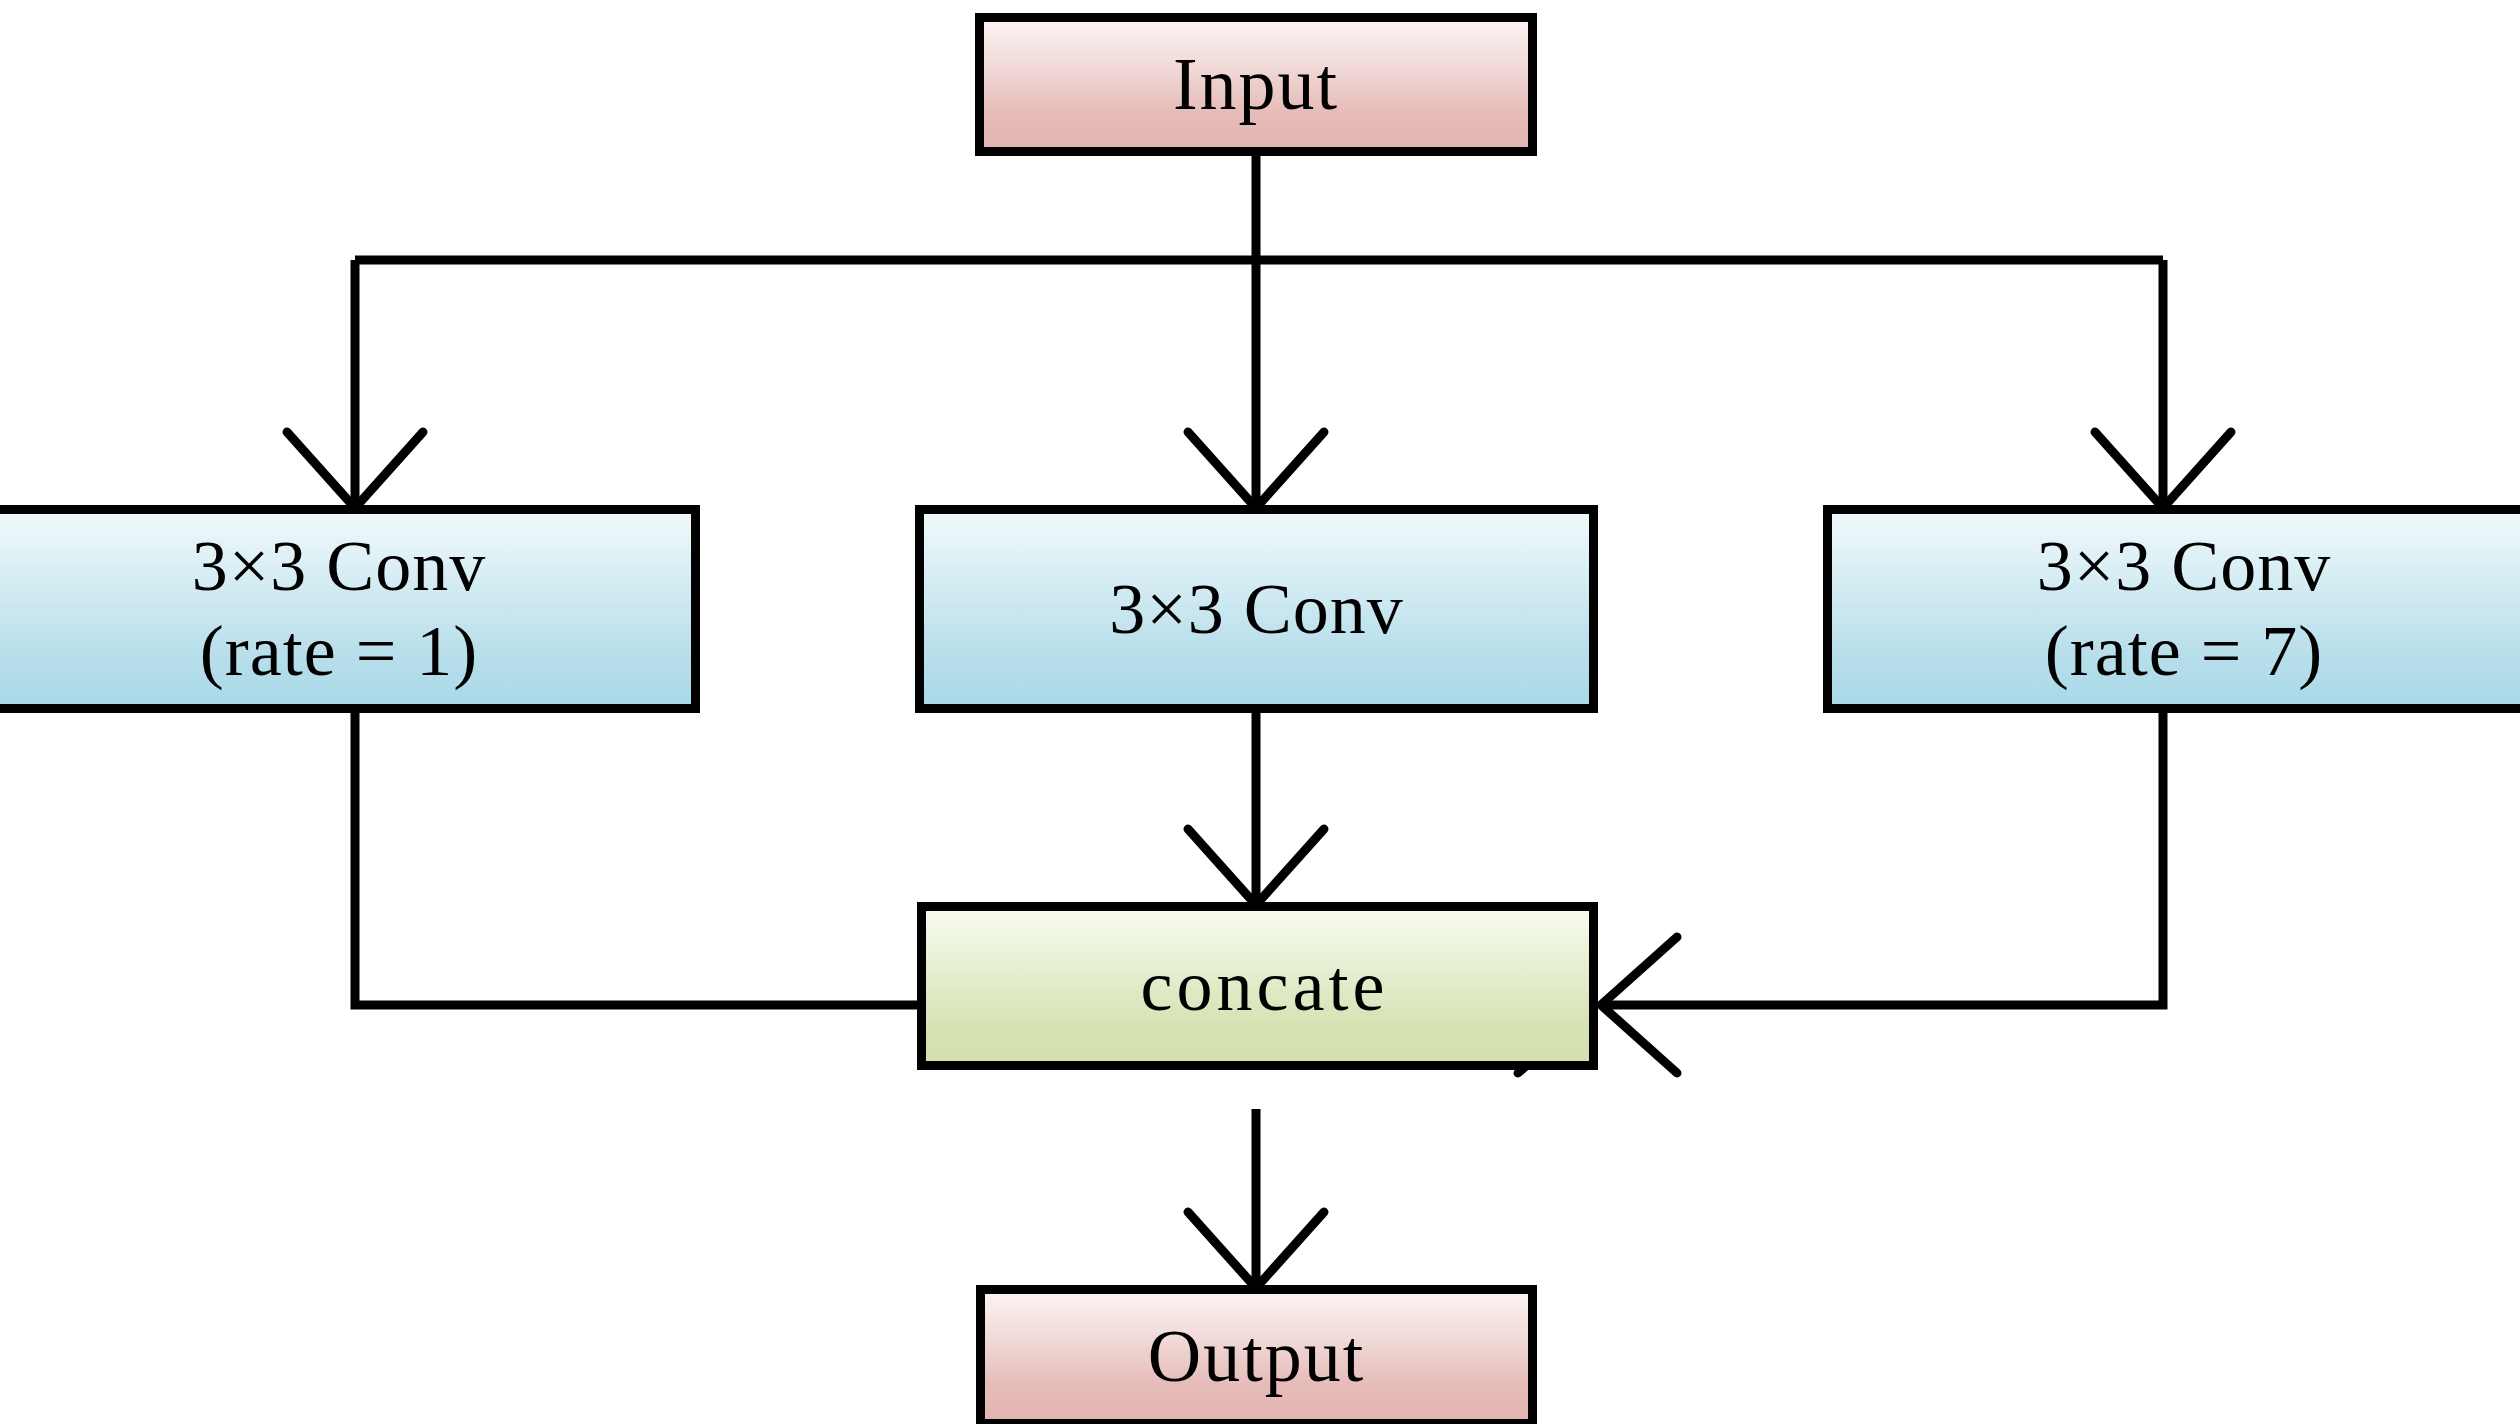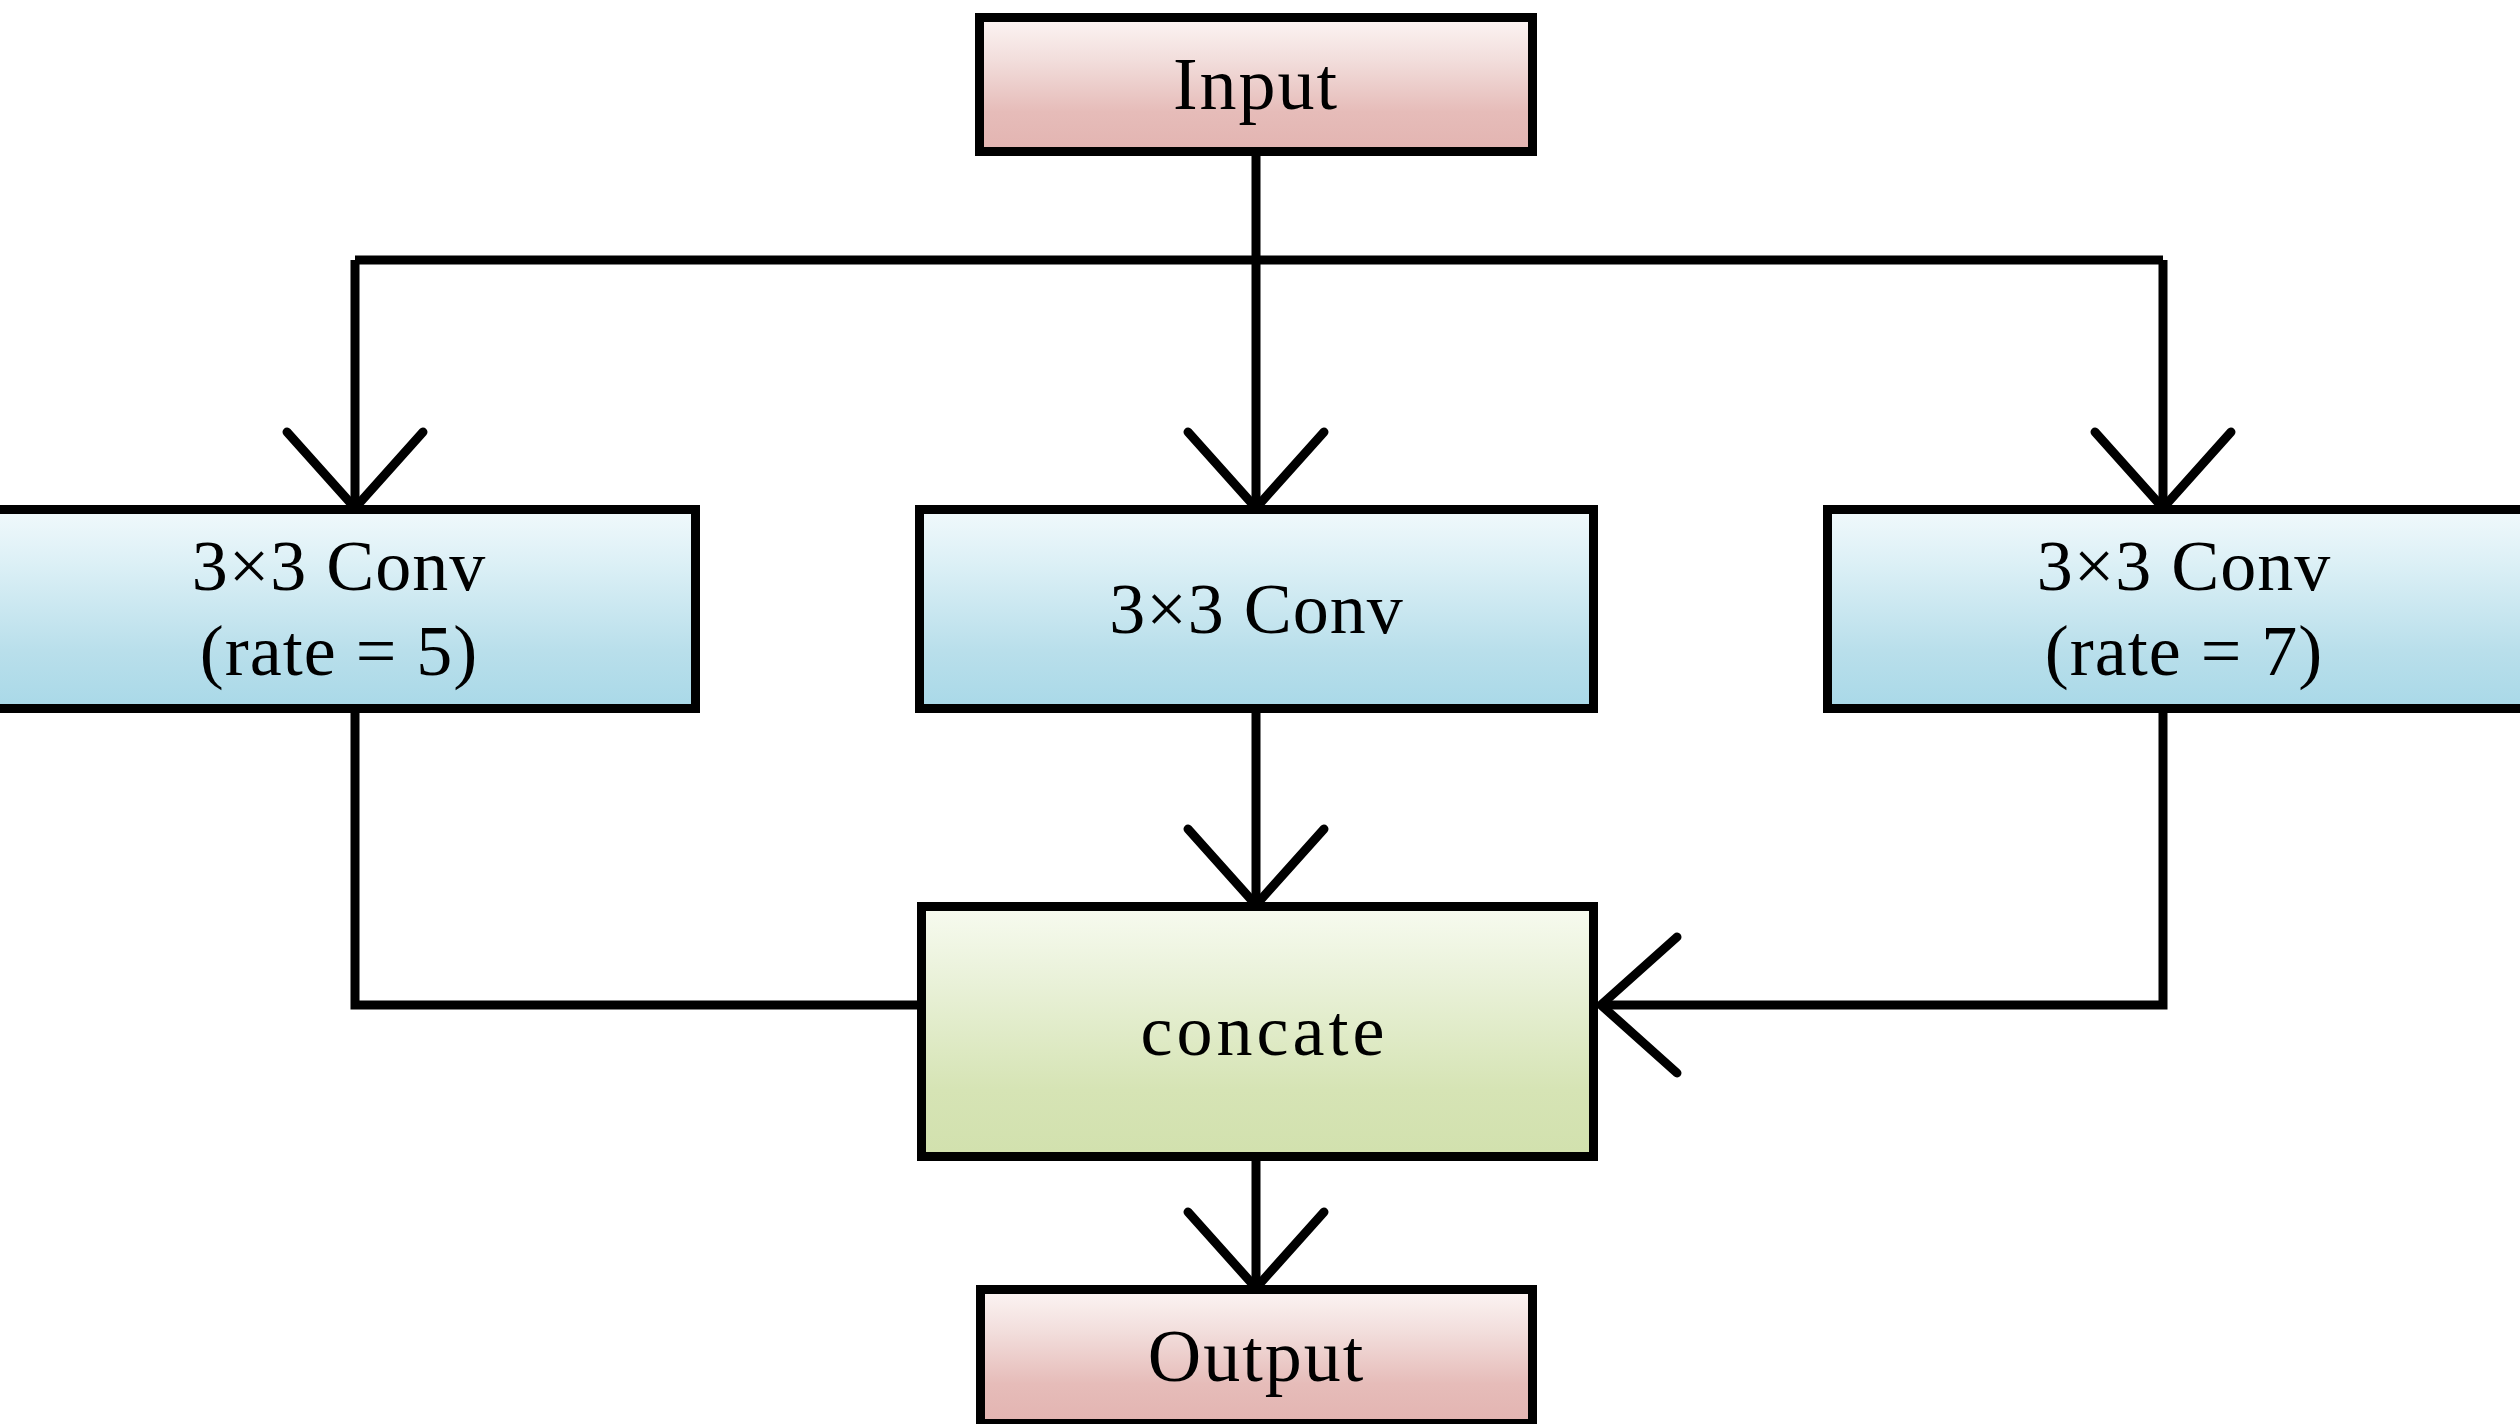--- a/index.html
+++ b/index.html
@@ -58,21 +58,21 @@
     background: linear-gradient(to bottom, #f6faee 0%, #e9f1d8 30%, #d6e4b5 74%, #d2e1ae 100%);
     font-size: 72px;
     letter-spacing: 4px;
   }
 
   
   #node-input   { left: 975px;  top: 13px;   width: 562px; height: 143px; }
   #node-conv-1  { left: -22px;  top: 505px;  width: 722px; height: 208px; }
   #node-conv-3  { left: 915px;  top: 505px;  width: 683px; height: 208px; }
   #node-conv-5  { left: 1823px; top: 505px;  width: 722px; height: 208px; }
-  #node-concat  { left: 917px;  top: 902px;  width: 681px; height: 259px; padding-left: 14px; }
+  #node-concat  { left: 917px;  top: 902px;  width: 681px; height: 168px; padding-left: 14px; }
   #node-output  { left: 976px;  top: 1285px; width: 561px; height: 143px; }
 </style>
 </head>
 <body>
 
 <div id="canvas">
 
   <svg id="edges" viewBox="0 0 2520 1424" width="2520" height="1424" xmlns="http://www.w3.org/2000/svg">
     <g fill="none" stroke="#000000" stroke-width="9" stroke-linecap="butt" stroke-linejoin="miter">
 
@@ -102,21 +102,21 @@
       <path d="M 1188 1212 L 1256 1288 L 1324 1212" stroke-linecap="round"></path>
     </g>
   </svg>
 
   <div class="node node-terminal" id="node-input">
     <span class="line">Input</span>
   </div>
 
   <div class="node node-conv" id="node-conv-1">
     <span class="line">3×3 Conv</span>
-    <span class="line">(rate = 5)</span>
+    <span class="line">(rate = 1)</span>
   </div>
 
   <div class="node node-conv" id="node-conv-3">
     <span class="line">3×3 Conv</span>
   </div>
 
   <div class="node node-conv" id="node-conv-5">
     <span class="line">3×3 Conv</span>
     <span class="line">(rate = 7)</span>
   </div>

